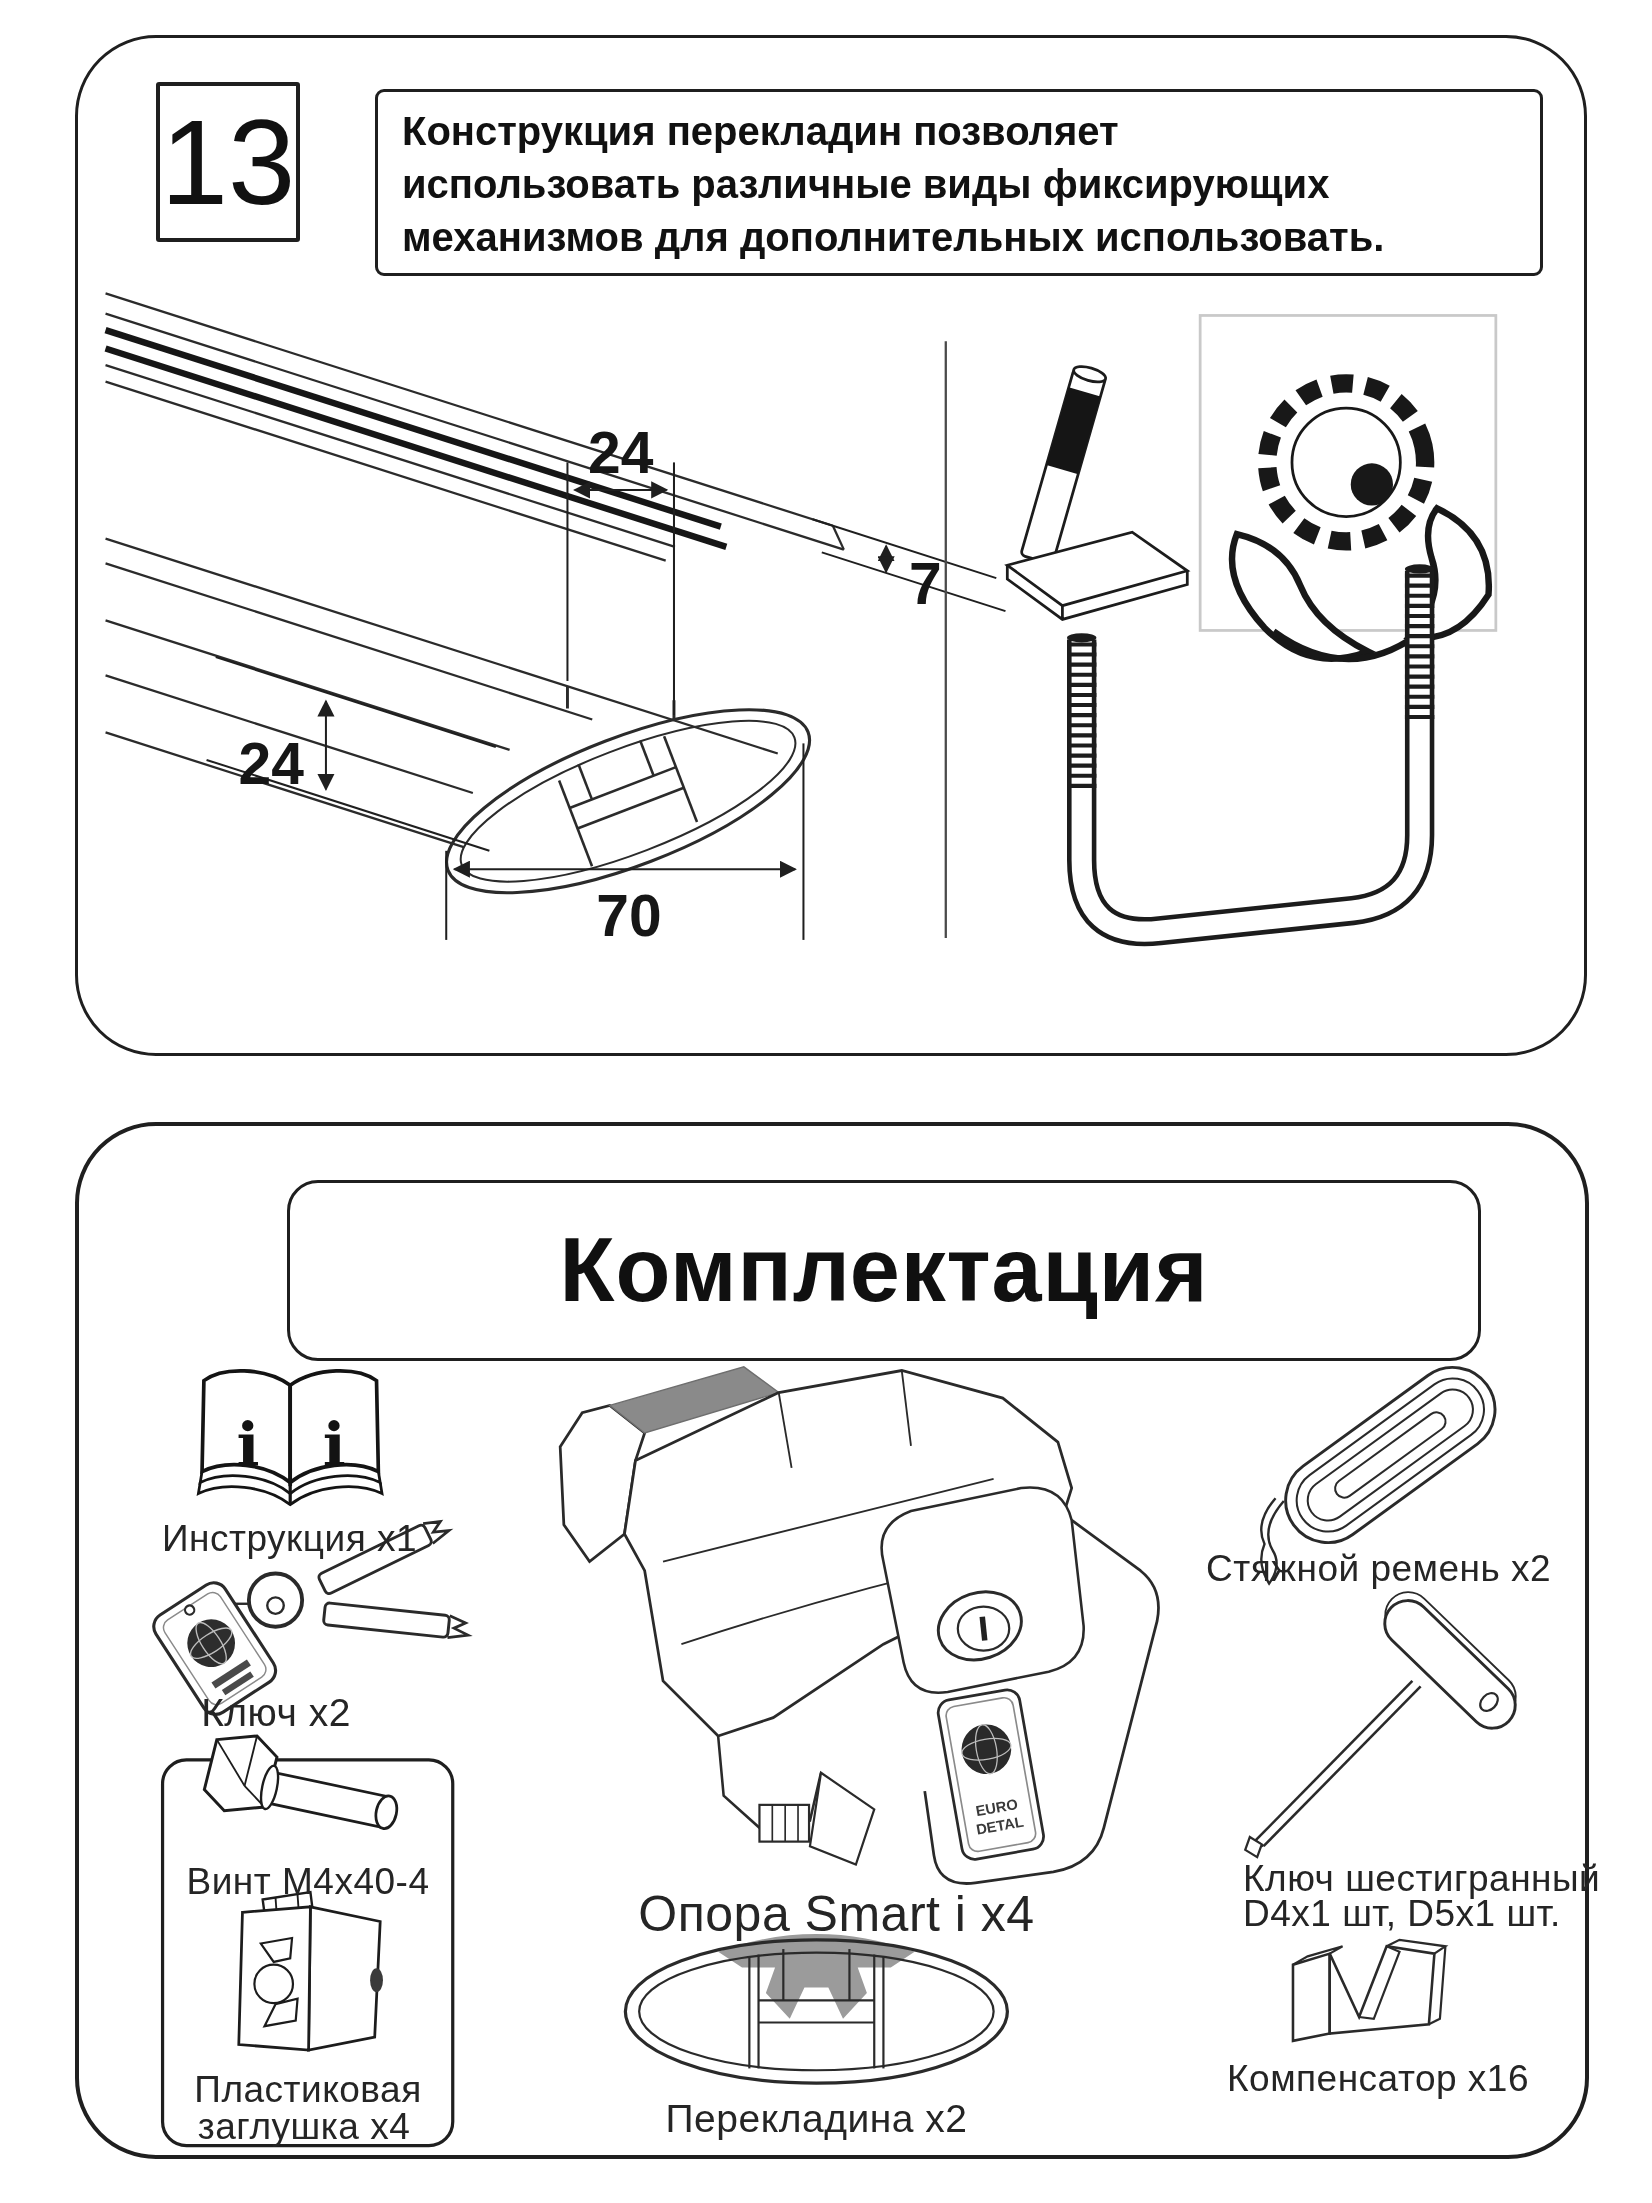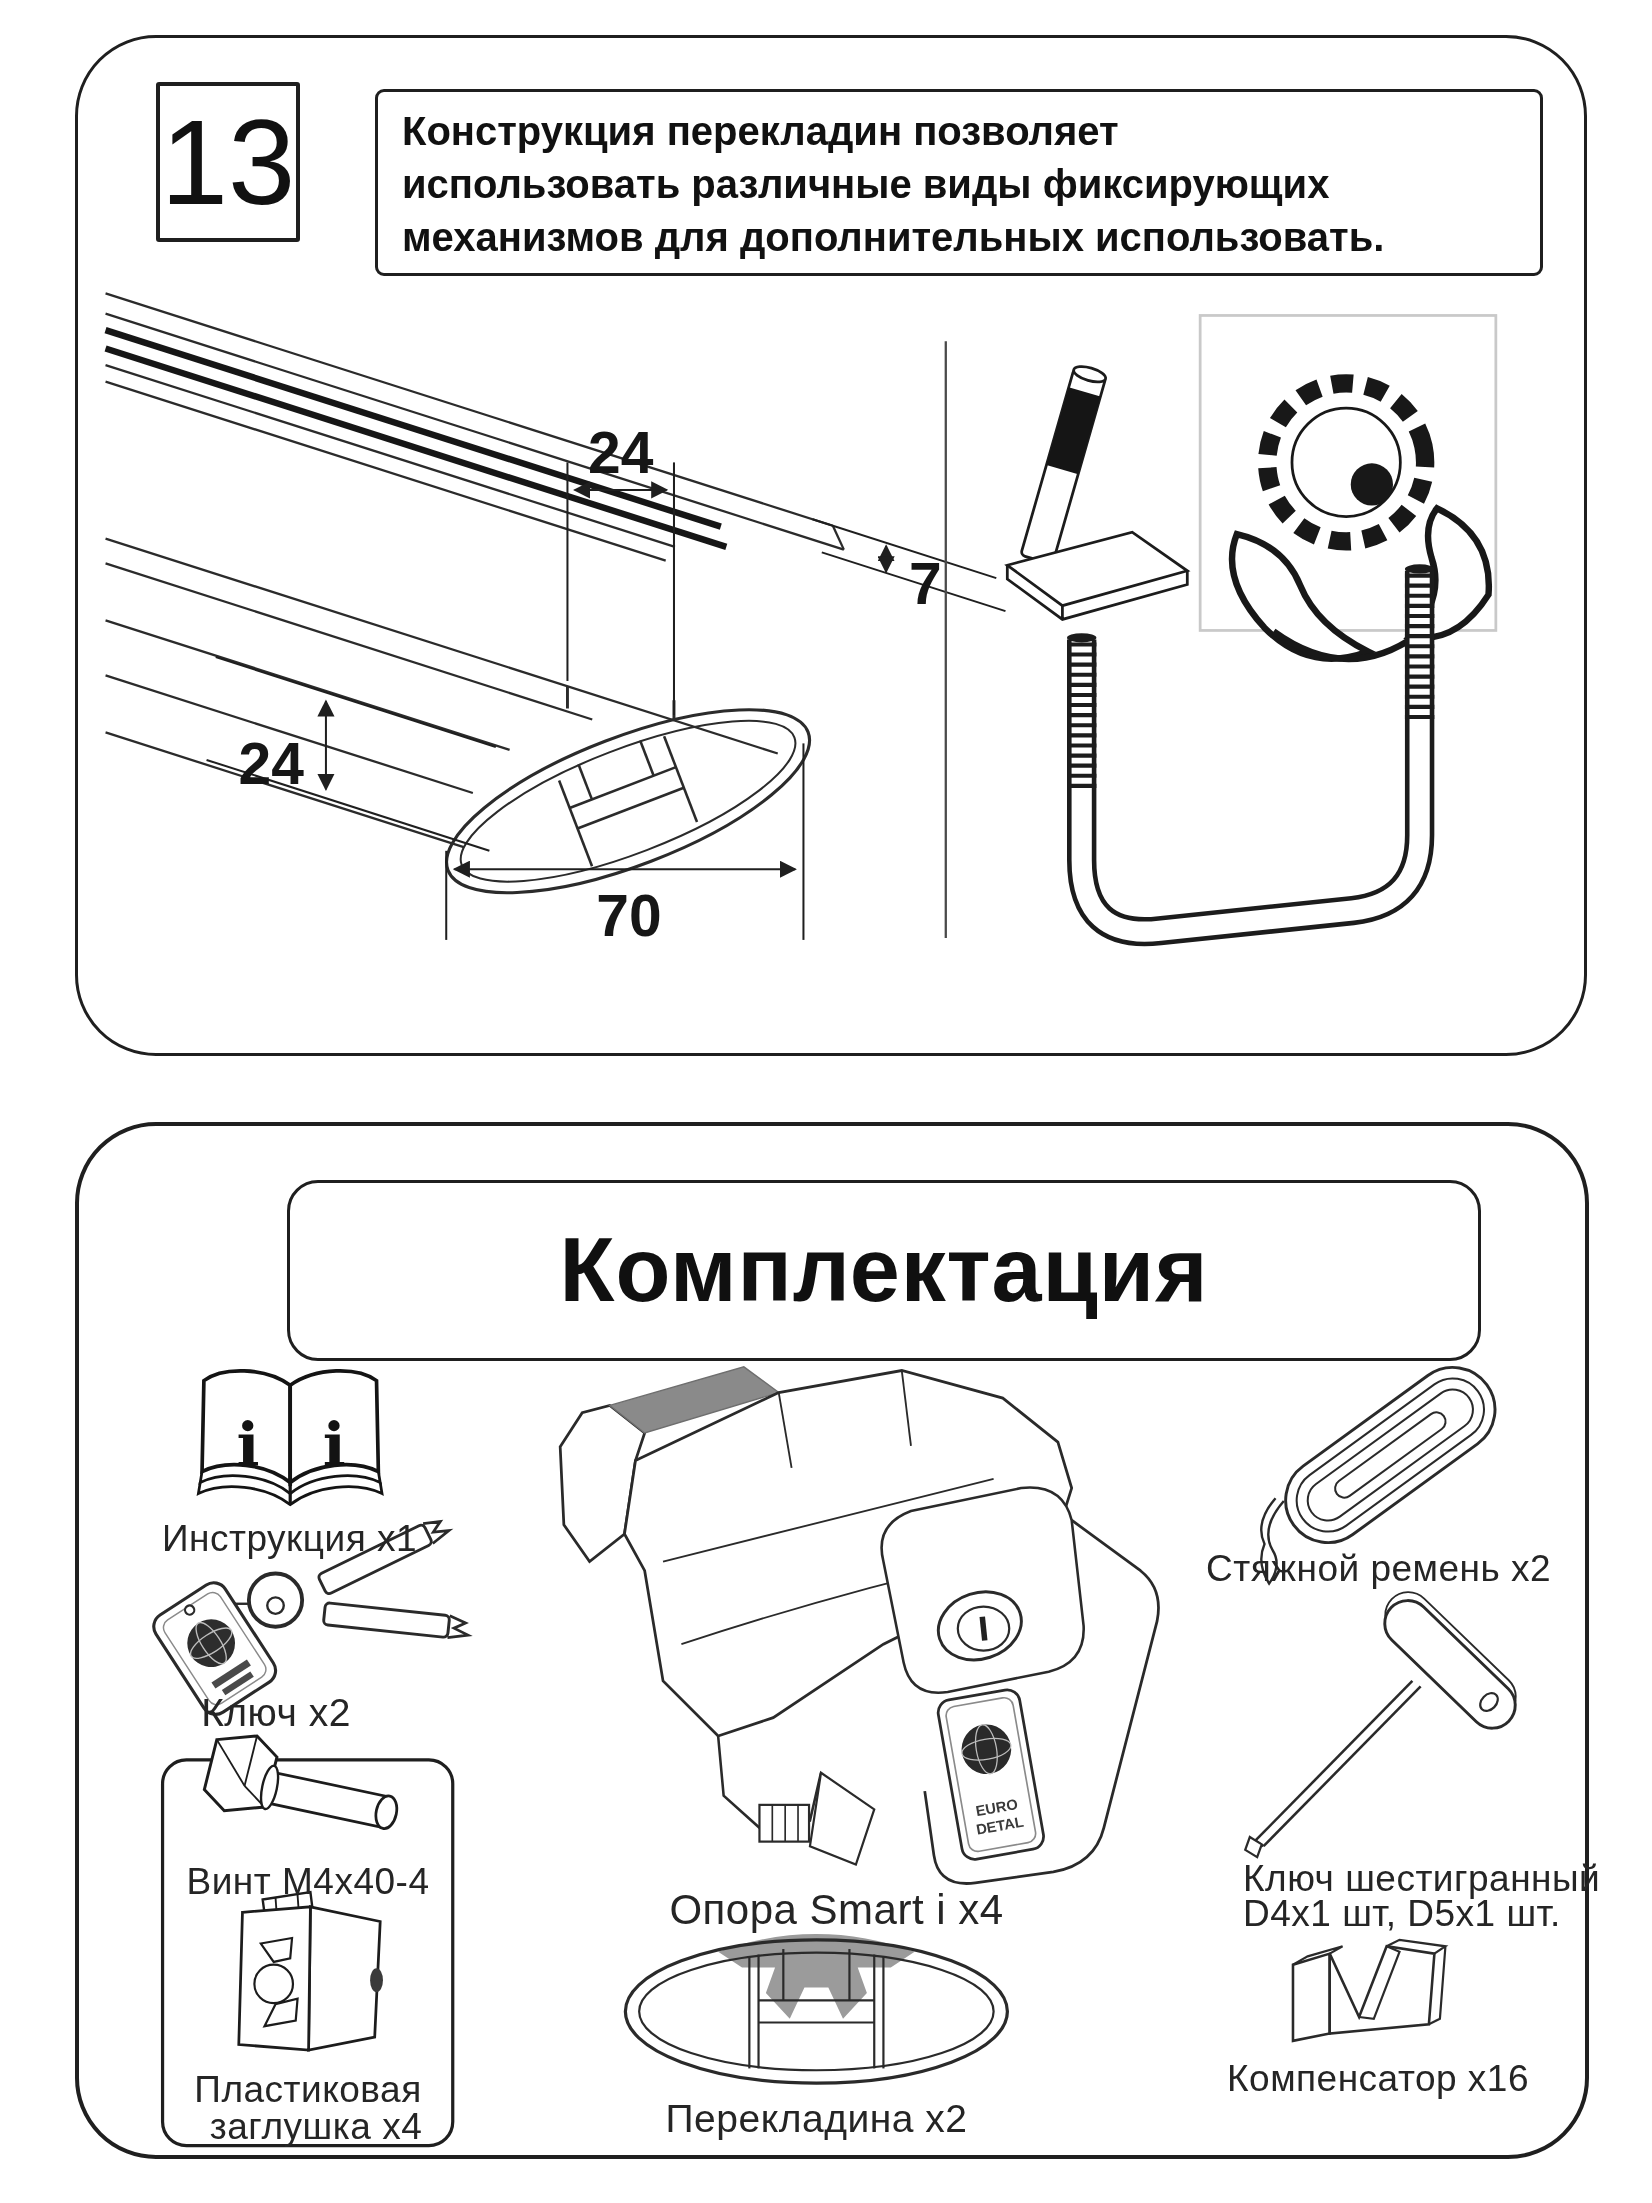--- a/index.html
+++ b/index.html
@@ -272,22 +272,22 @@
         <polygon points="1362,901 1394,970 1424,893 1476,901 1470,978 1362,988" stroke-width="2.8"></polygon>
         <path d="M1322 913 L1338 904 L1376 893 L1362 901 M1424 893 L1438 886 L1488 893 L1476 901 M1488 893 L1482 972 L1470 978" stroke-width="2.4" fill="none"></path>
         <path d="M1394 970 L1410 972 L1438 899 L1424 893" stroke-width="2.4" fill="none"></path>
       </g>
     </svg>
 
     <div class="lbl" style="left:73px;top:393px;width:275px;">Инструкция x1</div>
     <div class="lbl" style="left:96px;top:566px;width:202px;font-size:39px;">Ключ x2</div>
     <div class="lbl" style="left:84px;top:736px;width:290px;">Винт M4x40-4</div>
     <div class="lbl" style="left:84px;top:944px;width:290px;">Пластиковая</div>
-    <div class="lbl" style="left:92px;top:981px;width:290px;">заглушка x4</div>
-    <div class="lbl" style="left:482px;top:761px;width:551px;font-size:42px;">Опора Smart i x4</div>
+    <div class="lbl" style="left:80px;top:981px;width:290px;">заглушка x4</div>
+    <div class="lbl" style="left:482px;top:761px;width:551px;font-size:50px;">Опора Smart i x4</div>
     <div class="lbl" style="left:554px;top:972px;width:367px;font-size:39px;">Перекладина x2</div>
     <div class="lbl" style="left:1127px;top:423px;width:331px;">Стяжной ремень x2</div>
     <div class="lbl lbl-left" style="left:1164px;top:733px;width:312px;">Ключ шестигранный</div>
     <div class="lbl lbl-left" style="left:1164px;top:768px;width:312px;">D4x1 шт, D5x1 шт.</div>
     <div class="lbl" style="left:1148px;top:933px;width:294px;">Компенсатор x16</div>
   </div>
 </div>
 
 
 </body></html>

